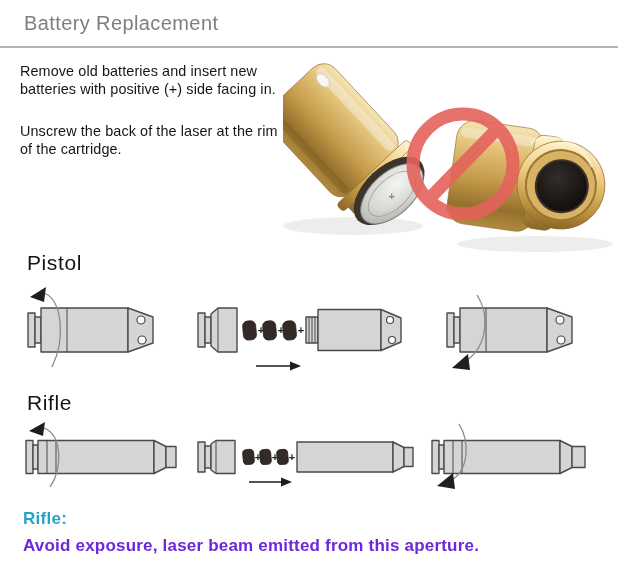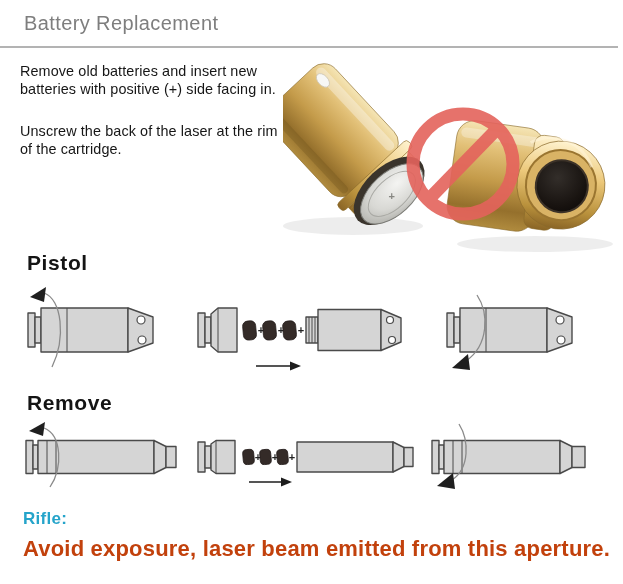--- a/index.html
+++ b/index.html
@@ -11,33 +11,33 @@
   .page-title{
     position:absolute;left:24px;top:12px;font-size:20px;font-weight:400;
     color:#7e7e7e;letter-spacing:.4px;
   }
   .title-divider{position:absolute;left:0;top:46px;width:618px;height:2px;background:#b3b3b3;}
   .instructions{position:absolute;left:20px;top:63px;width:266px;}
   .instructions p{
     font-size:14.4px;line-height:17.5px;color:#161616;margin:0 0 25px 0;letter-spacing:.1px;
   }
   .section-heading{
-    position:absolute;left:27px;font-size:21px;font-weight:bold;color:#141414;letter-spacing:.6px;
+    position:absolute;left:27px;font-size:21px;font-weight:normal;color:#141414;letter-spacing:.6px;
   }
   .sec-pistol{top:251px;}
   .sec-rifle{top:391px;}
   .photo{position:absolute;left:283px;top:50px;width:340px;height:212px;}
   .row-svg{position:absolute;left:0;}
   .pistol-row{top:283px;}
   .rifle-row{top:418px;}
   .note-heading{
     position:absolute;left:23px;top:509px;font-size:17px;font-weight:bold;color:#25a4ca;letter-spacing:.3px;
   }
   .note-text{
-    position:absolute;left:23px;top:536px;font-size:22px;font-weight:bold;color:#c2410c;letter-spacing:.2px;
+    position:absolute;left:23px;top:536px;font-size:17px;font-weight:bold;color:#6d28d9;letter-spacing:.2px;
   }
   svg .outline{fill:#d5d5d5;stroke:#4a4a4a;stroke-width:1.4;stroke-linejoin:round;}
   svg .innerline{stroke:#4a4a4a;stroke-width:1;fill:none;}
   svg .hole{fill:#ffffff;stroke:#4a4a4a;stroke-width:1.2;}
   svg .batt{fill:#342b28;stroke:#231c1a;stroke-width:.8;}
   svg .plus{font-family:"Liberation Sans",sans-serif;font-size:11px;font-weight:bold;fill:#222;}
   svg .arrowline{stroke:#1d1d1d;stroke-width:1.5;fill:none;}
   svg .arrowhead{fill:#1d1d1d;}
   svg .rotarc{stroke:#8a8a8a;stroke-width:1.3;fill:none;}
   svg .rothead{fill:#1f1f1f;}
@@ -164,21 +164,21 @@
       <rect x="460" y="25" width="87" height="44" class="outline"></rect>
       <line x1="486" y1="25" x2="486" y2="69" class="innerline"></line>
       <polygon points="547,25 572,34 572,60 547,69" class="outline"></polygon>
       <circle cx="560" cy="37" r="4" class="hole"></circle>
       <circle cx="561" cy="57" r="4" class="hole"></circle>
       <path d="M 477,12 C 489,30 489,62 466,78" class="rotarc"></path>
       <polygon points="452,85 468,71 470,87" class="rothead"></polygon>
     </g>
   </svg>
 
-  <h2 class="section-heading sec-rifle">Remove</h2>
+  <h2 class="section-heading sec-rifle">Rifle</h2>
 
   <svg class="row-svg rifle-row" width="623" height="95" viewBox="0 0 623 95">
 
     <g>
       <rect x="26" y="22.5" width="7" height="33" class="outline"></rect>
       <rect x="33" y="27" width="5" height="24" class="outline"></rect>
       <rect x="38" y="22.5" width="116" height="33" class="outline"></rect>
       <line x1="47" y1="22.5" x2="47" y2="55.5" class="innerline"></line>
       <line x1="56" y1="22.5" x2="56" y2="55.5" class="innerline"></line>
       <polygon points="154,22.5 166,28.5 166,49.5 154,55.5" class="outline"></polygon>

